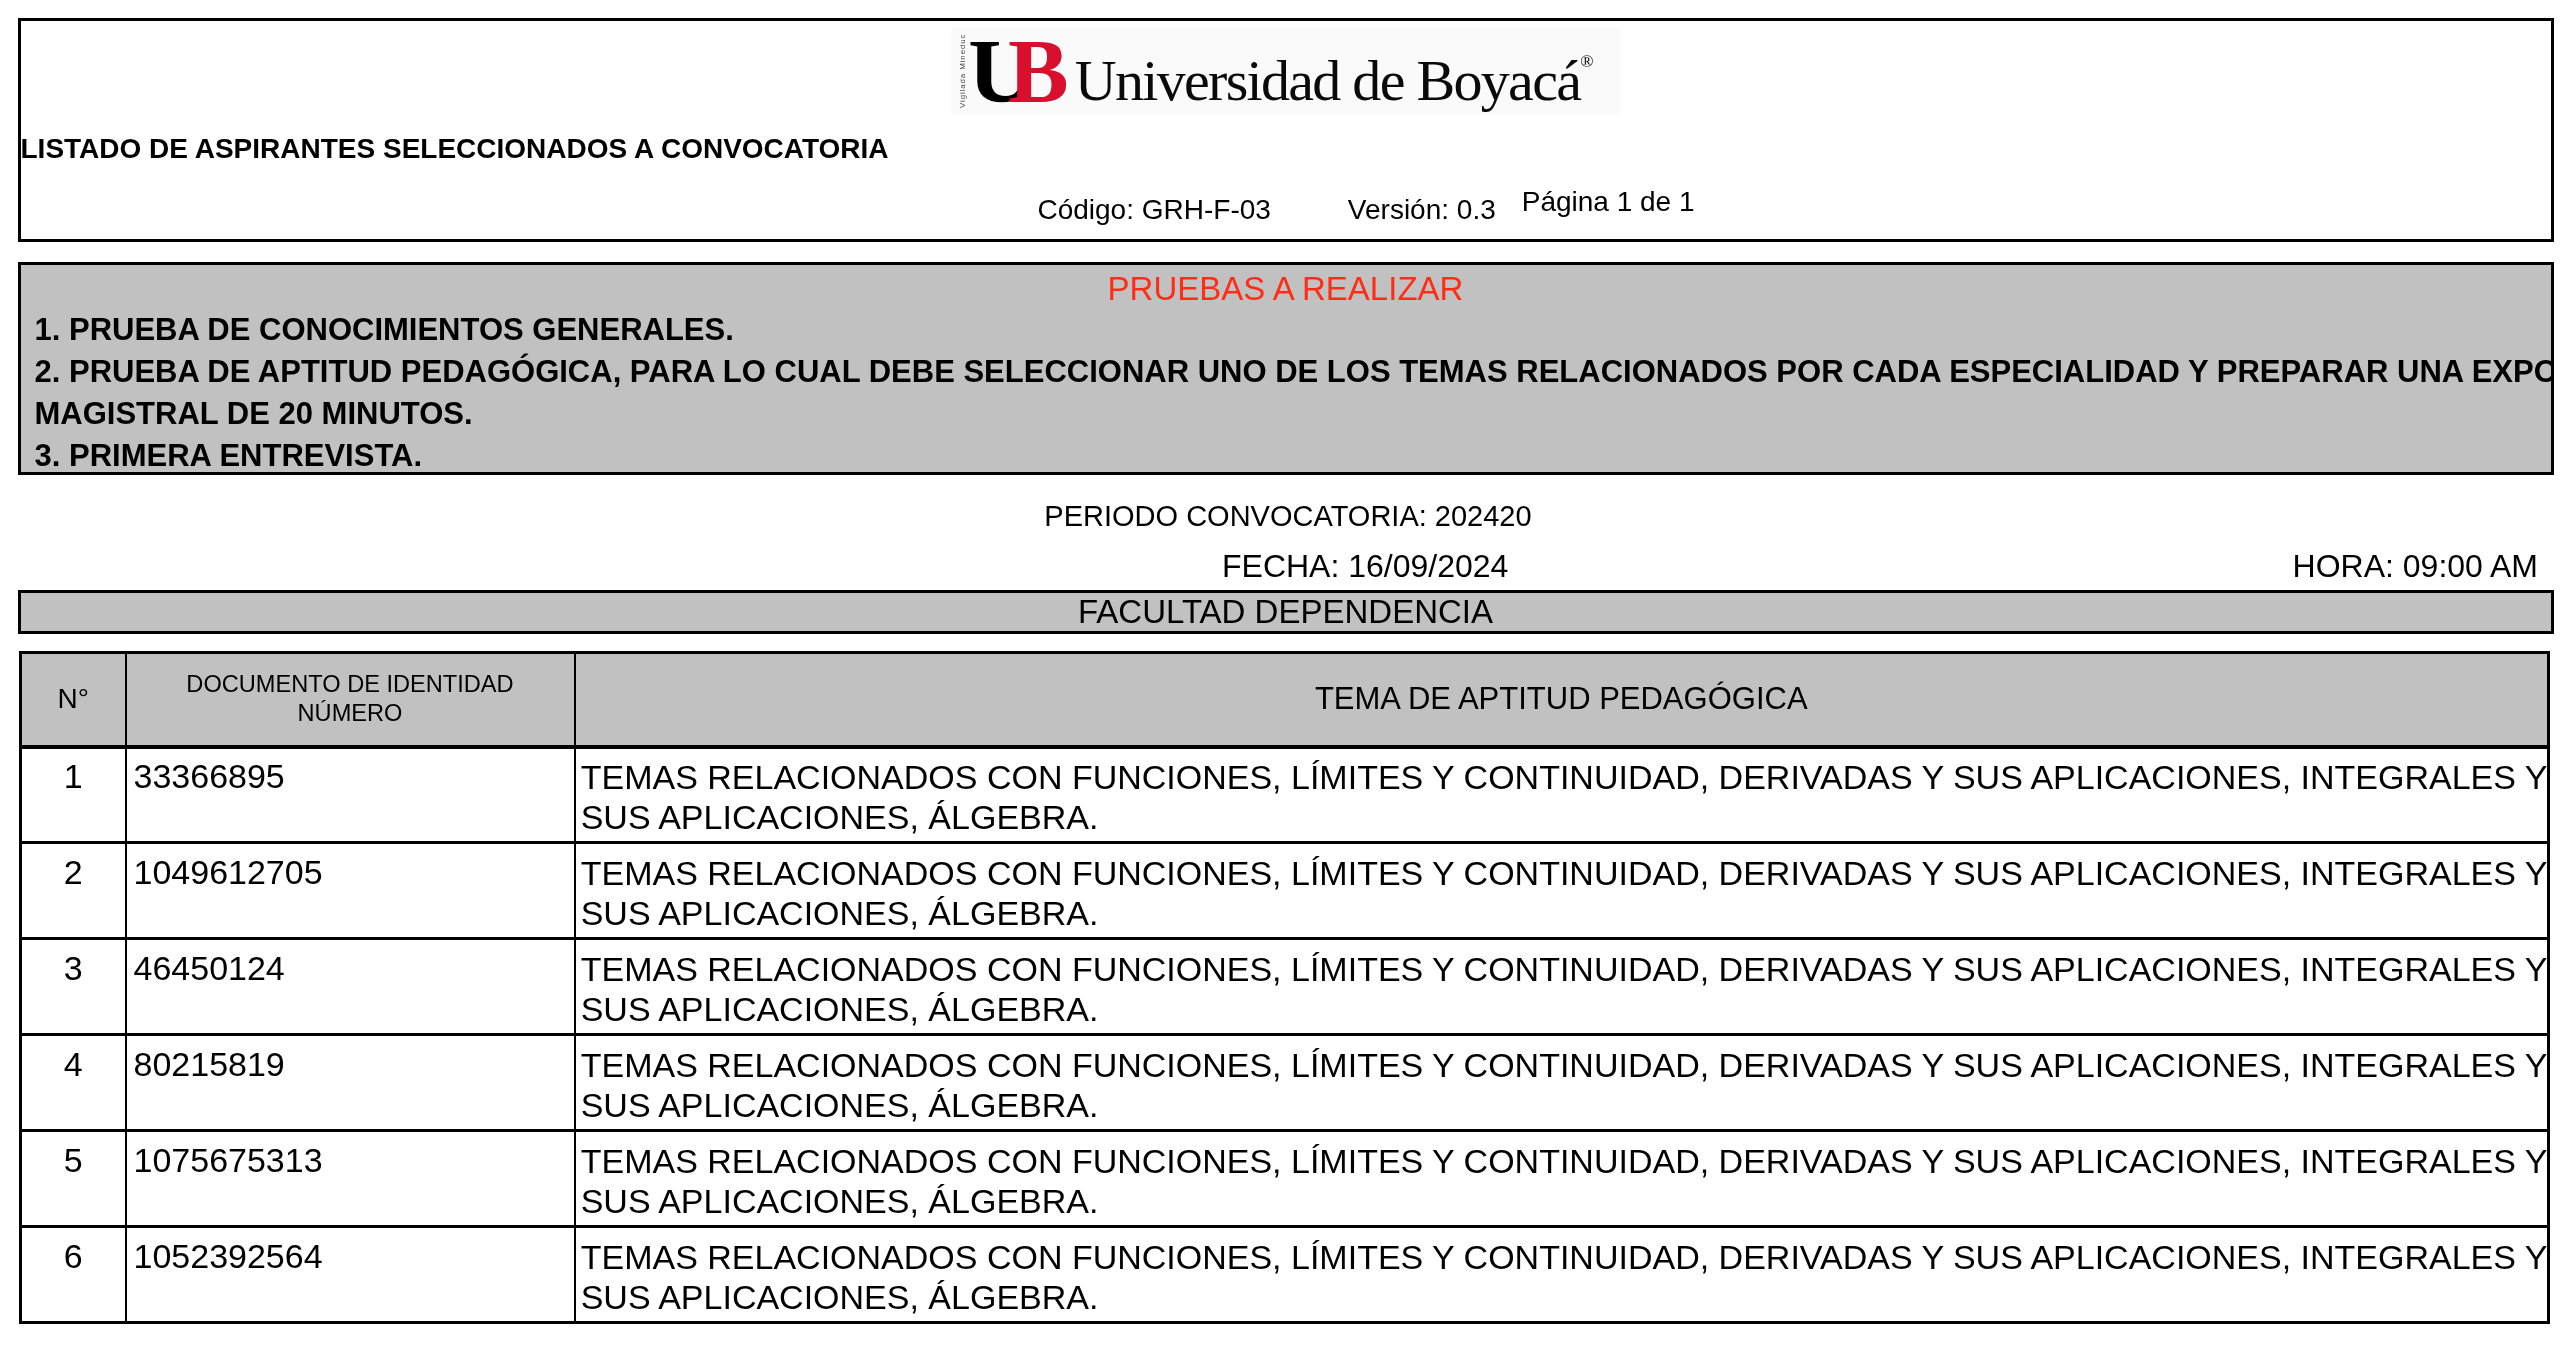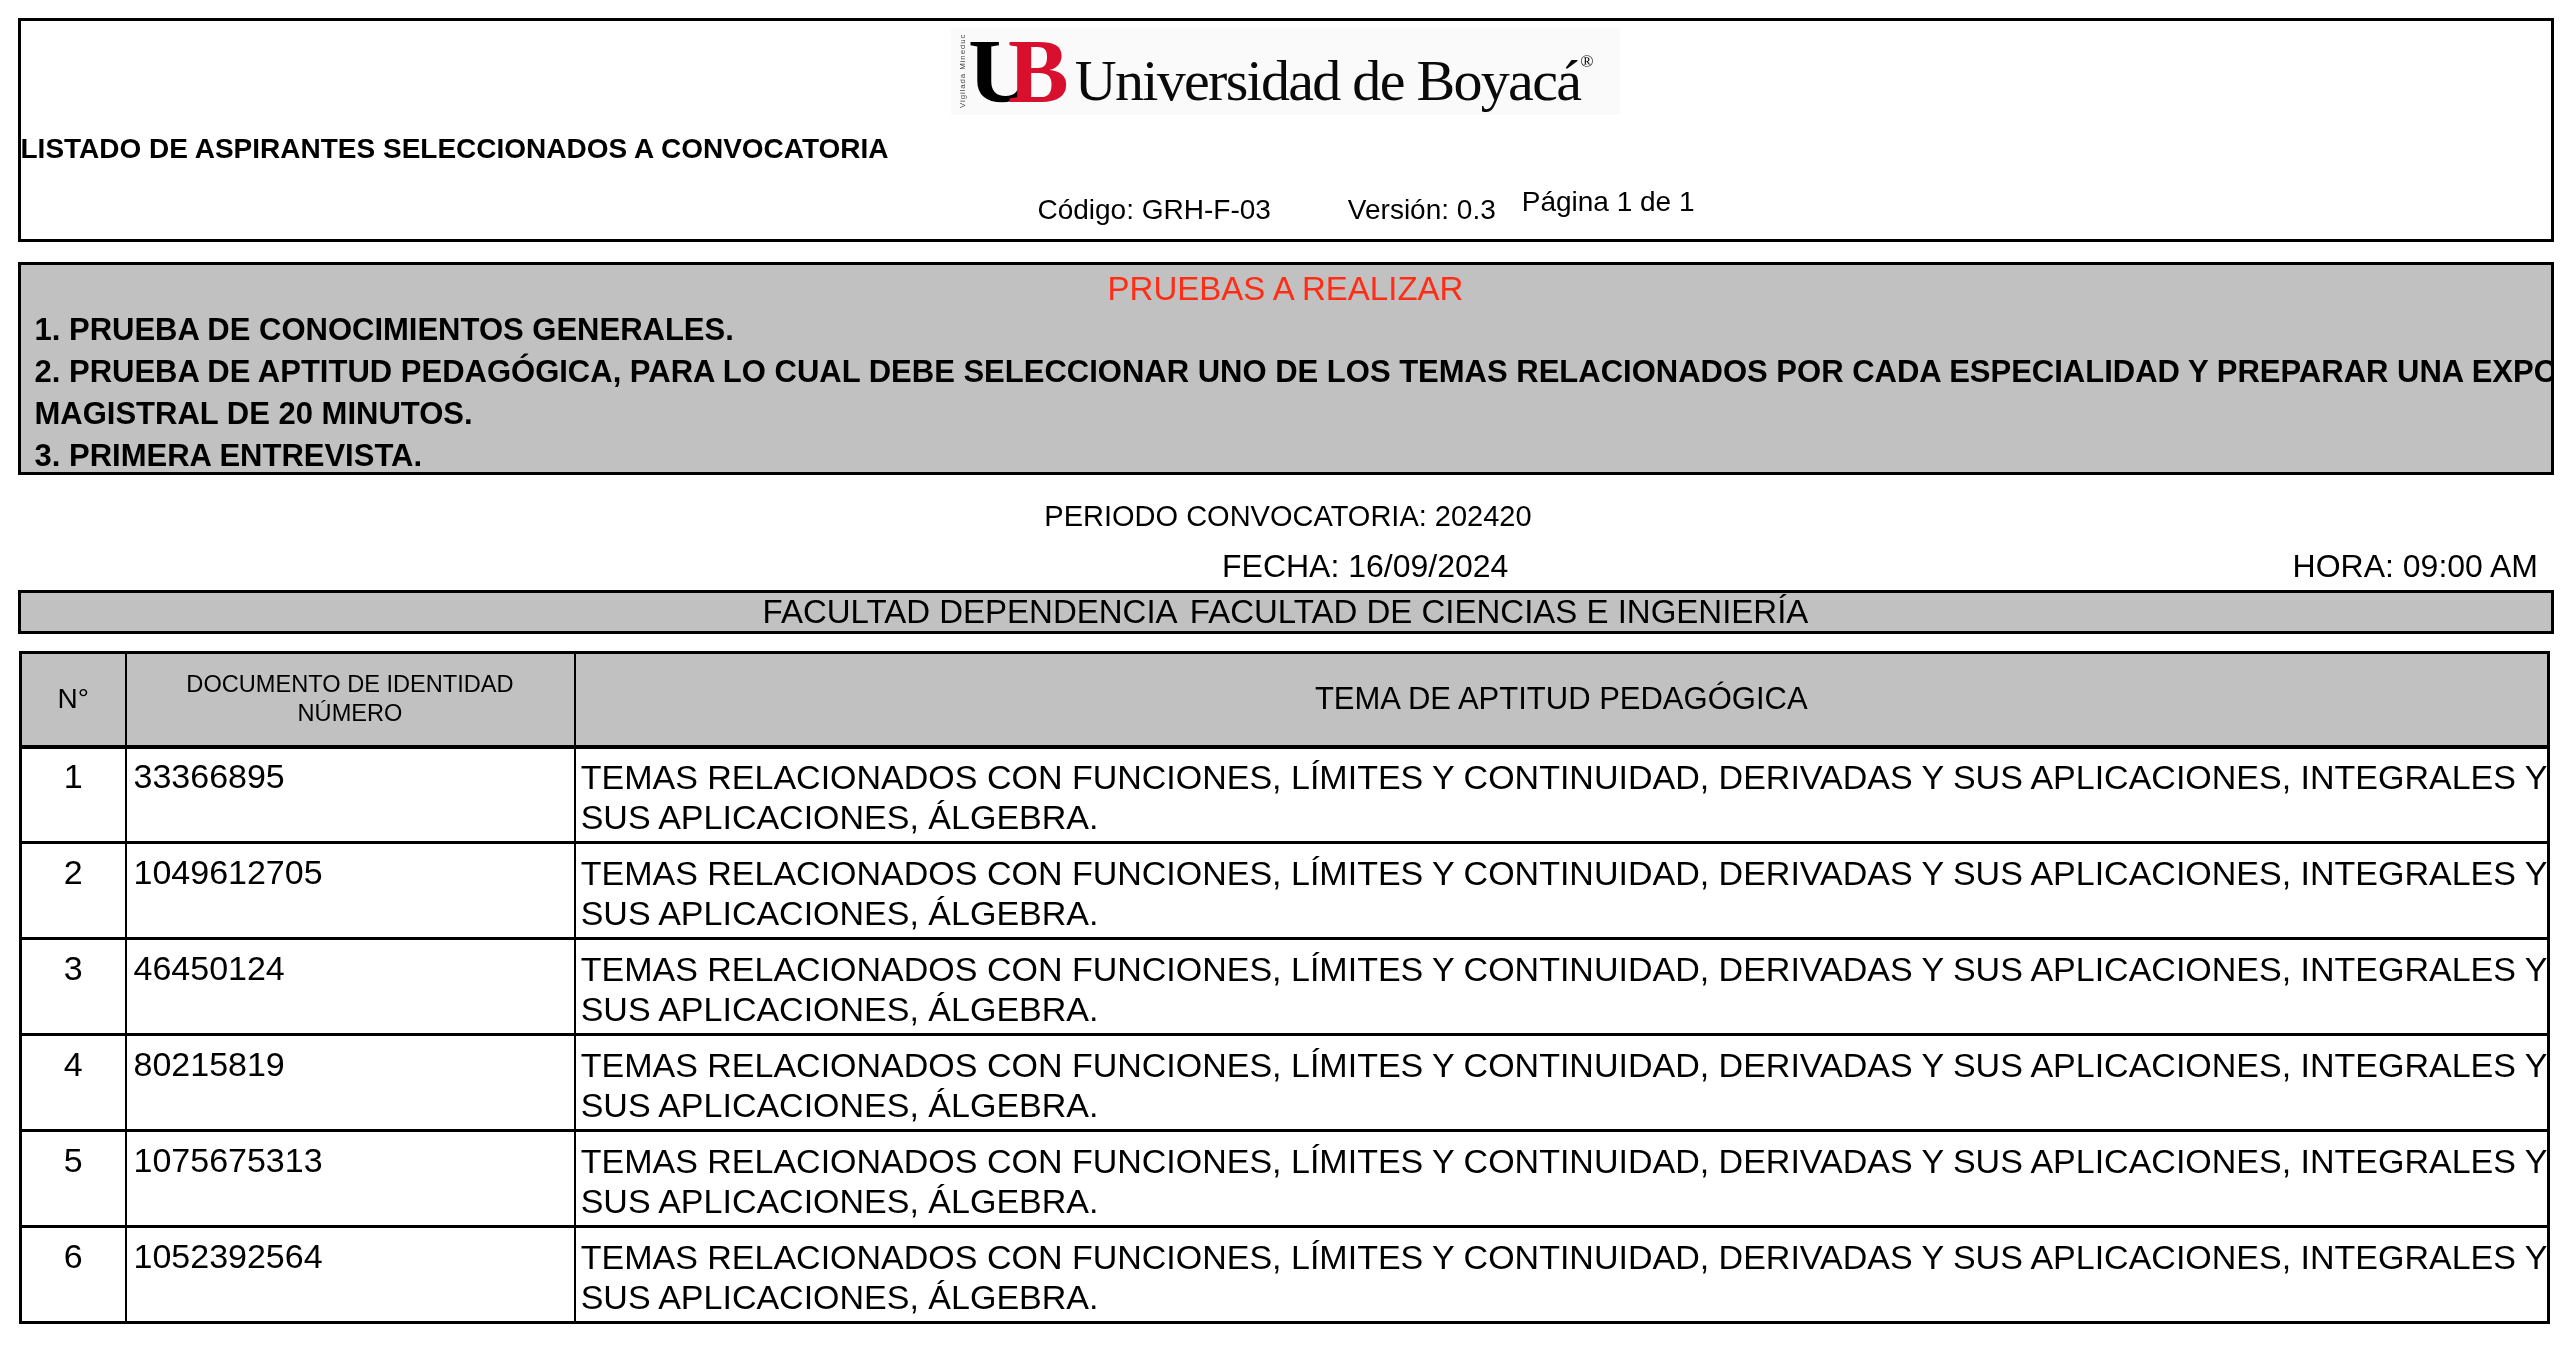--- a/index.html
+++ b/index.html
@@ -150,21 +150,20 @@
     <span class="b">FECHA:</span>
     <span>16/09/2024</span>
   </div>
   <div class="sesion-item hora">
     <span class="b">HORA:</span>
     <span>09:00 AM</span>
   </div>
 
   <div class="facultad">
     <span class="b">FACULTAD DEPENDENCIA</span>
-    <span class="fac-value">FACULTAD DE CIENCIAS E INGENIERÍA</span>
   </div>
 
   <table class="asp-table">
     <colgroup>
         <col class="c1">
         <col class="c2">
         <col class="c3">
       </colgroup>
     <thead>
       <tr>

